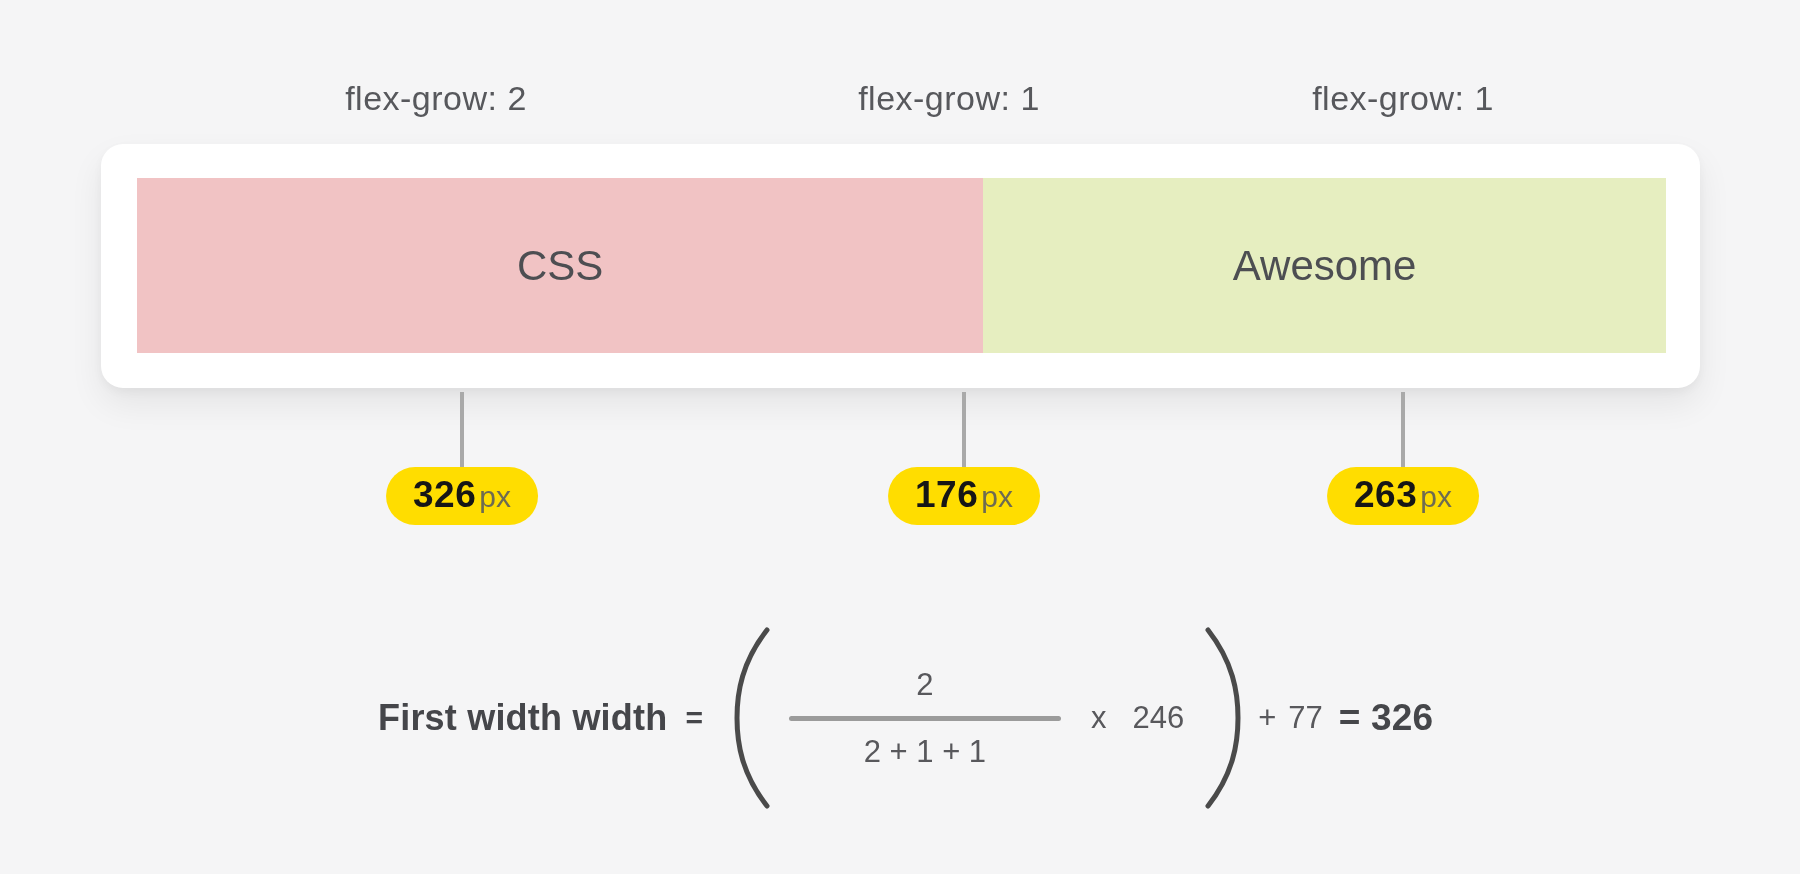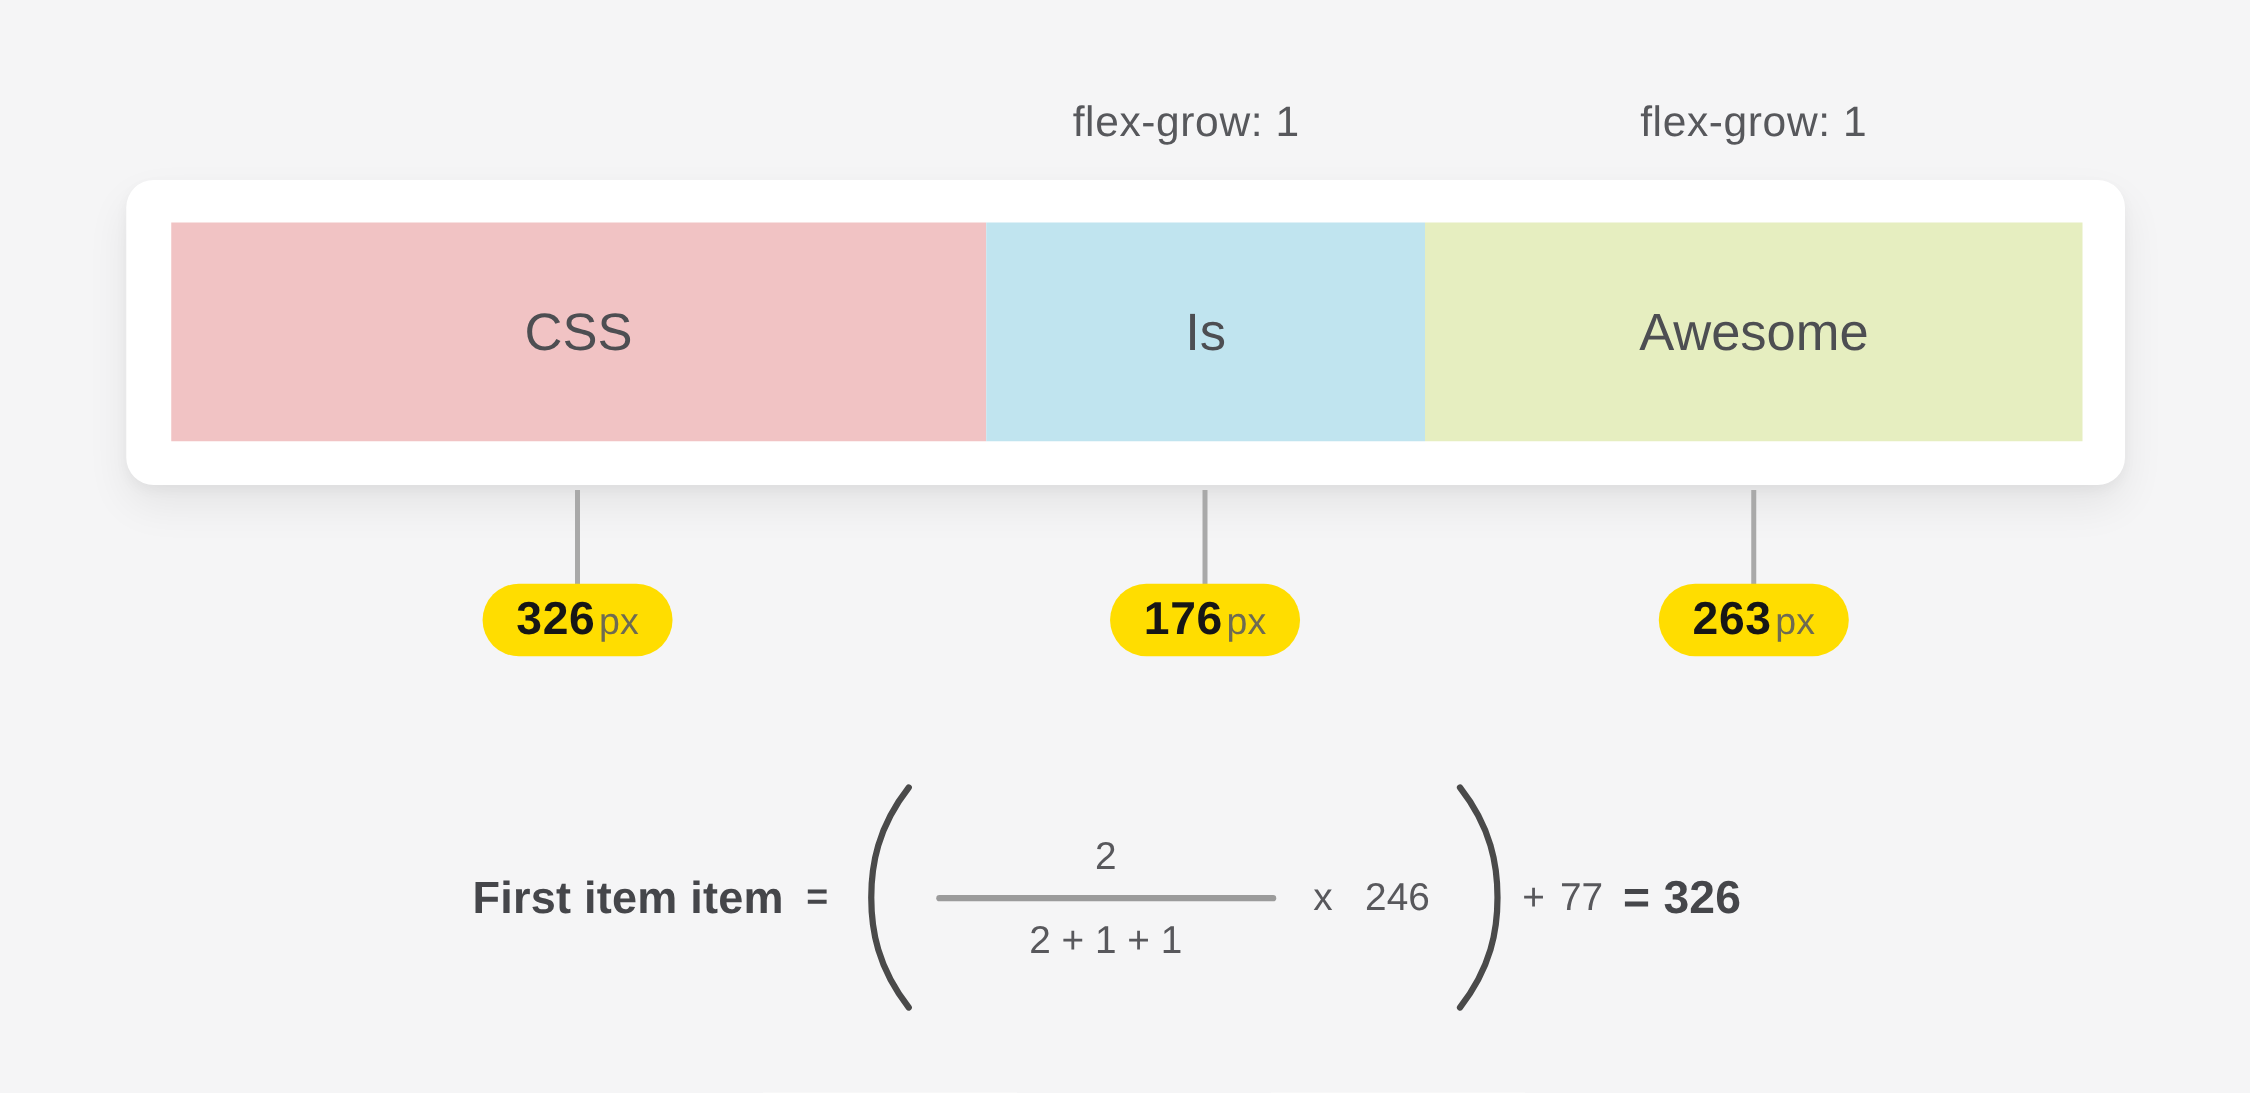--- a/index.html
+++ b/index.html
@@ -59,30 +59,28 @@
   .free-space{margin-left:26px;}
   .plus{margin-left:12px;}
   .base-width{margin-left:12px;}
   .result{margin-left:16px;font-size:37px;}
 </style>
 </head>
 <body>
 
 <div class="stage">
 
+  <div class="fg-label" style="left:436px">flex-grow: 2</div>
   <div class="fg-label" style="left:949px">flex-grow: 1</div>
   <div class="fg-label" style="left:1403px">flex-grow: 1</div>
 
   <div class="card">
     <div class="flex-row">
       <div class="flex-item" style="background-color: rgb(241, 195, 196); flex-grow: 326;">
         <span>CSS</span>
-      </div>
-      <div class="flex-item" style="background-color: rgb(192, 228, 239); flex-grow: 176;">
-        <span>Is</span>
       </div>
       <div class="flex-item" style="background-color: rgb(230, 238, 192); flex-grow: 263; text-align: right;">
         <span>Awesome</span>
       </div>
     </div>
   </div>
 
   <div class="connector" style="left:462px"></div>
   <div class="connector" style="left:964px"></div>
   <div class="connector" style="left:1403px"></div>
@@ -94,21 +92,21 @@
   <div class="badge" style="left:964px">
     <span class="badge-value">176</span>
       <span class="badge-unit">px</span>
   </div>
   <div class="badge" style="left:1403px">
     <span class="badge-value">263</span>
       <span class="badge-unit">px</span>
   </div>
 
   <div class="formula">
-    <span class="f-bold">First item item</span>
+    <span class="f-bold">First width width</span>
     <span class="f-eq">=</span>
 
     <svg class="paren paren-open" width="46" height="188" viewBox="0 0 46 188">
       <path d="M38 6 C13 38 8 68 8 94 C8 120 13 150 38 182" fill="none" stroke="#4a4a4a" stroke-width="5" stroke-linecap="round"></path>
     </svg>
 
     <div class="fraction">
       <span class="f-plain">2</span>
       <div class="frac-line"></div>
       <span class="f-plain">2 + 1 + 1</span>

